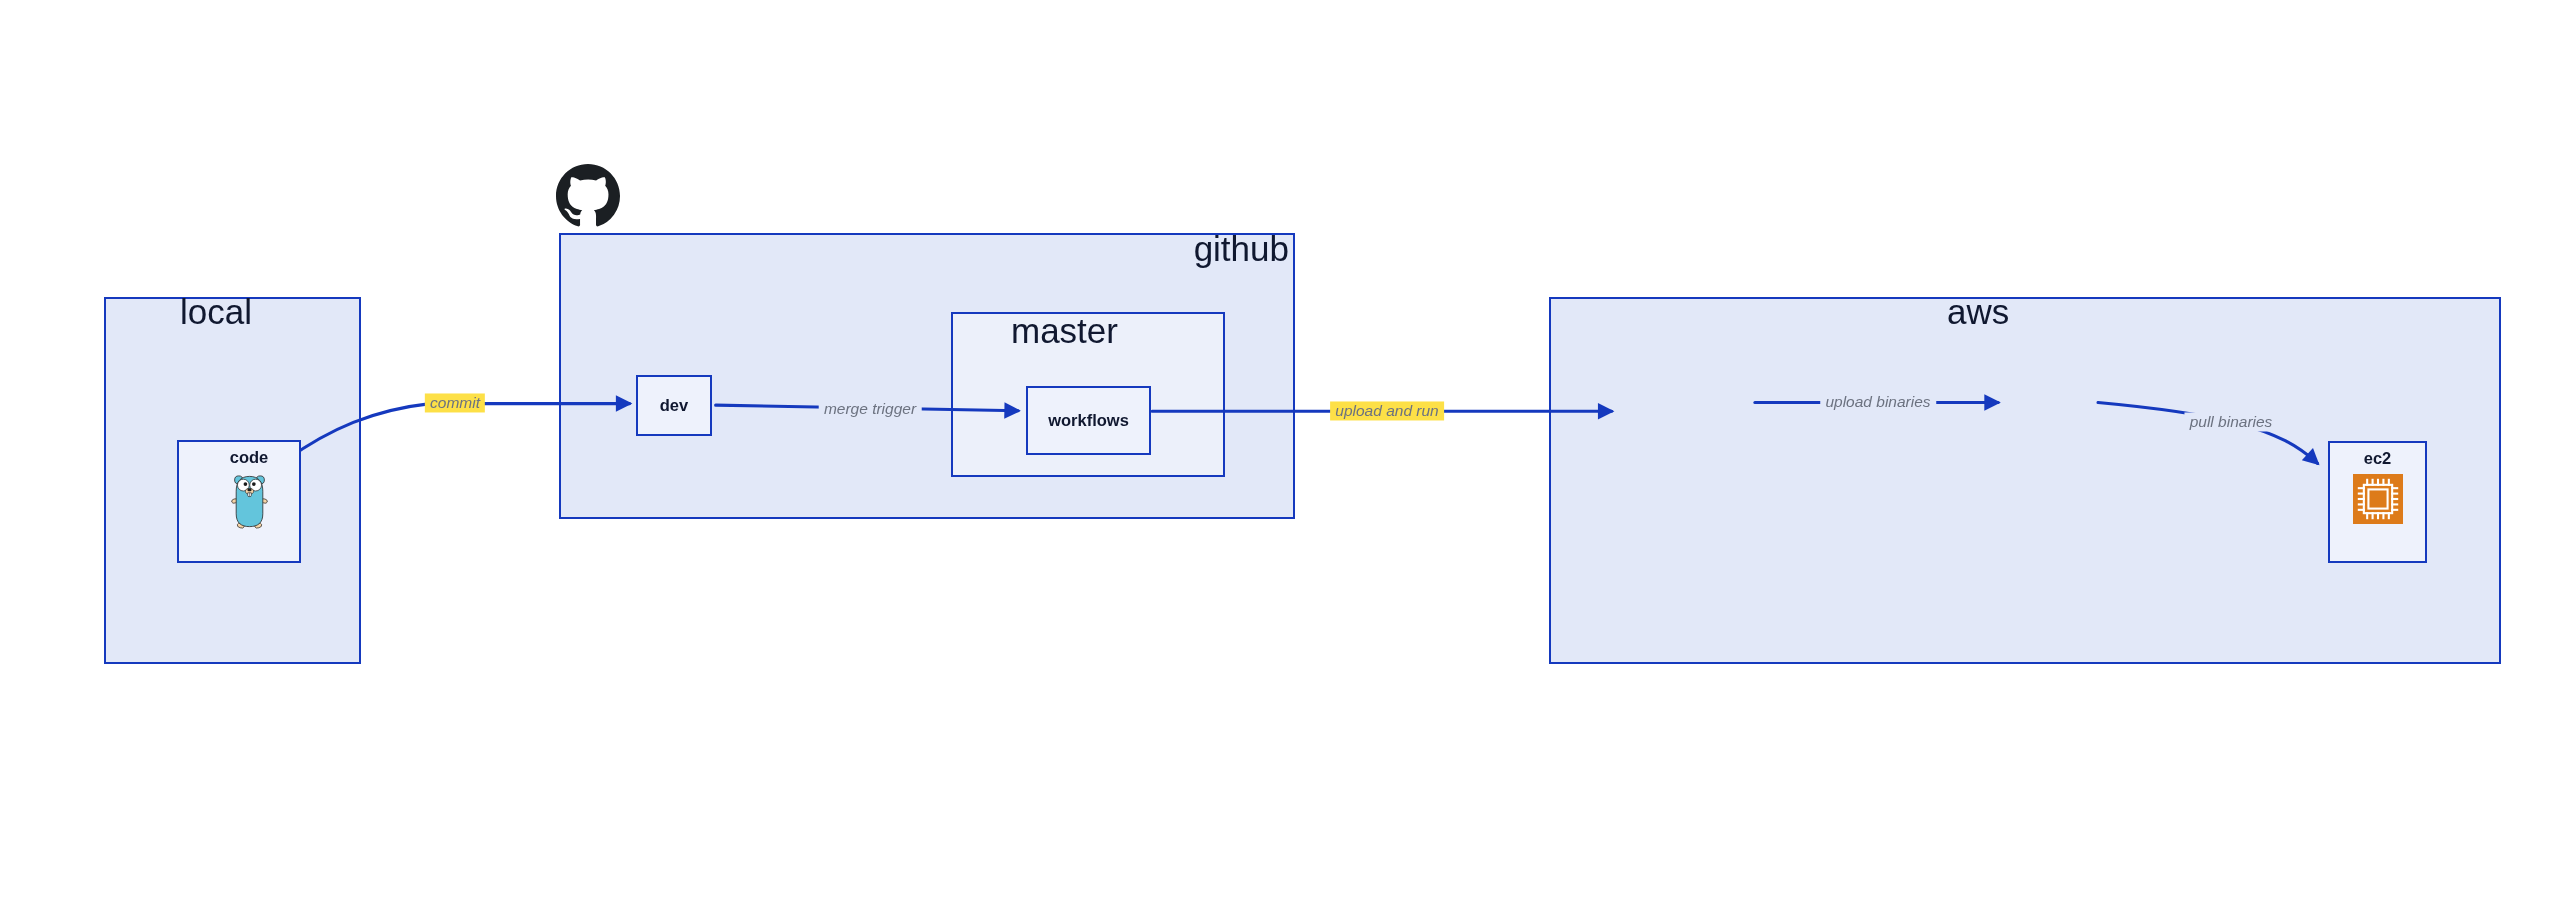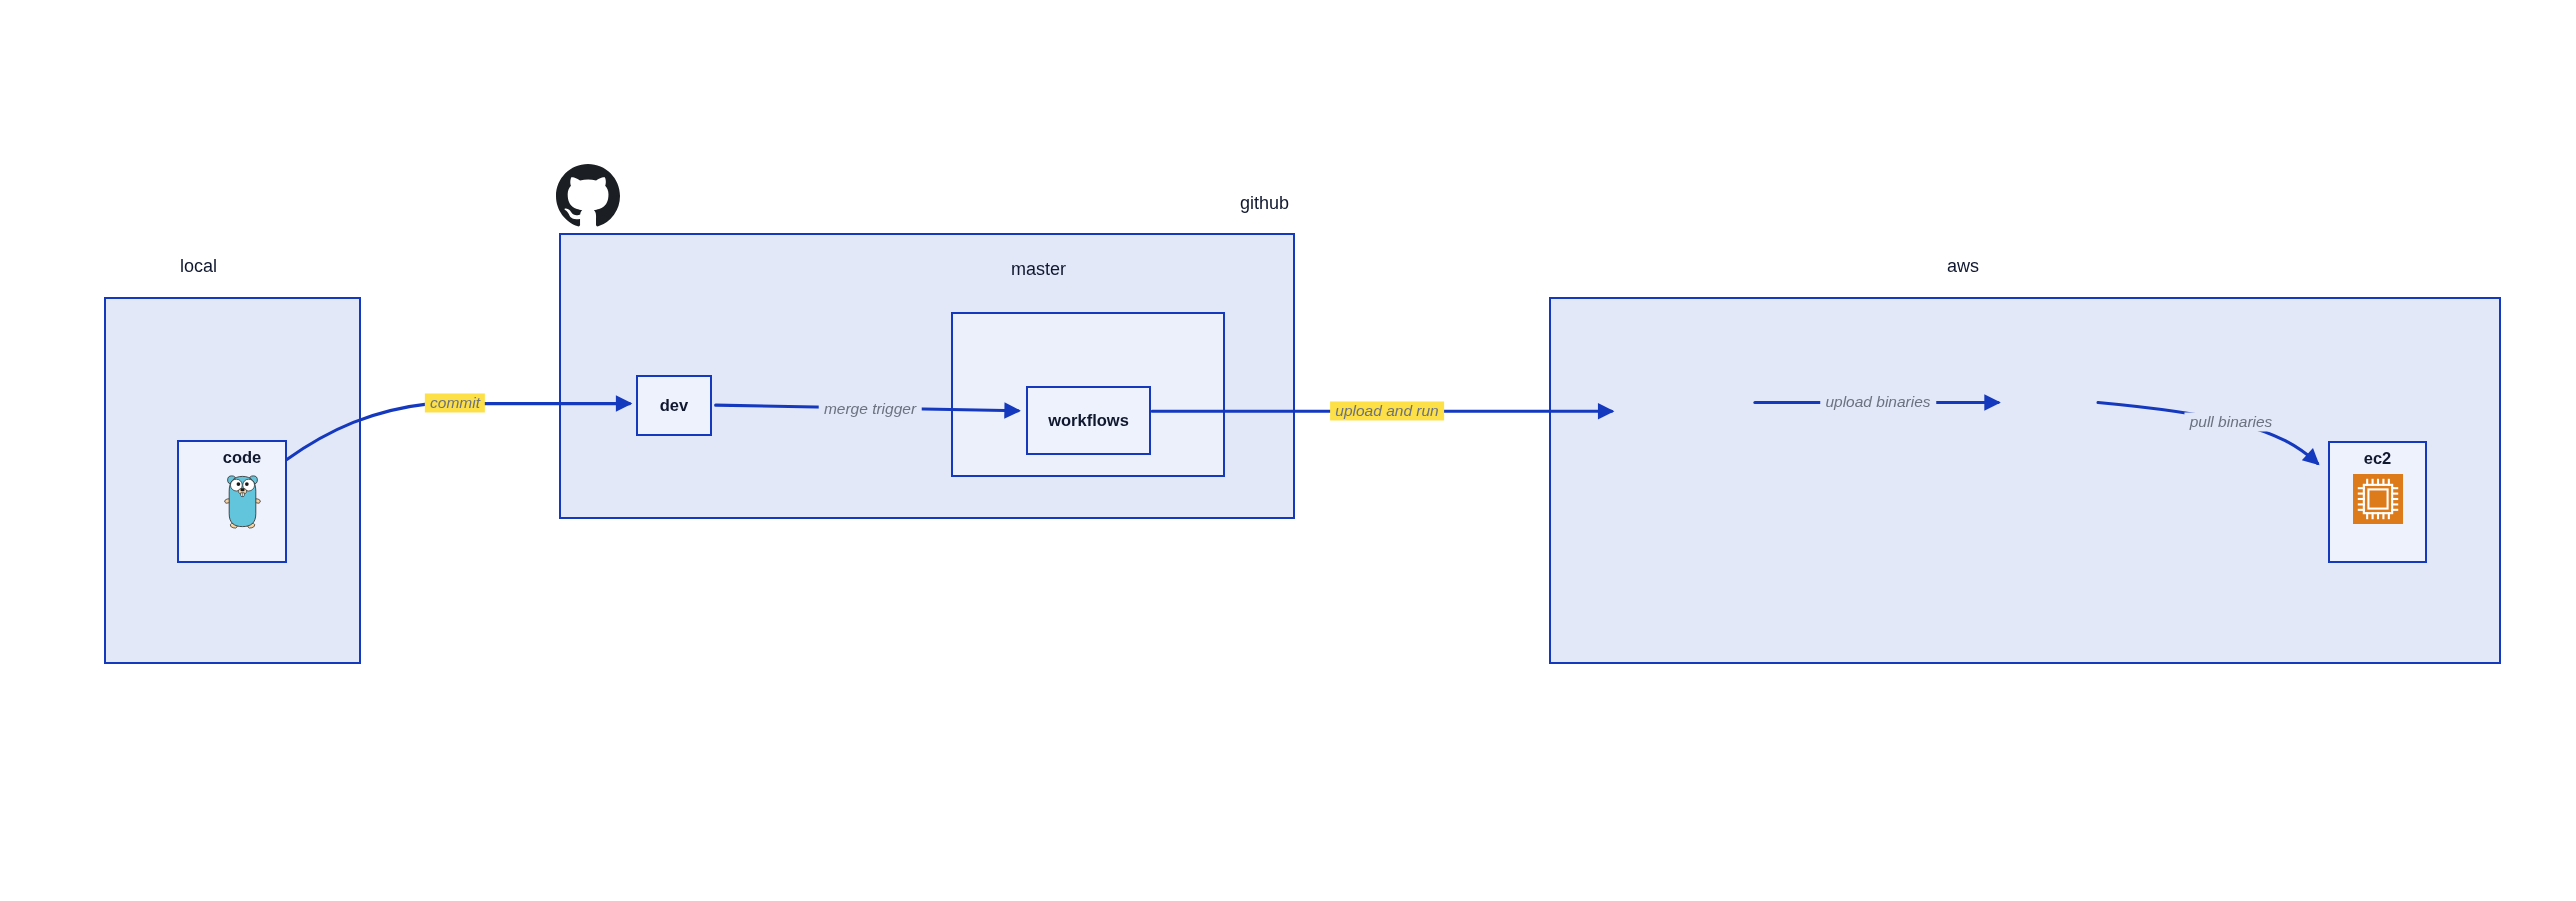--- a/index.html
+++ b/index.html
@@ -15,24 +15,25 @@
   
   .group{
     position:absolute;
     background:var(--group-fill);
     border:2.6px solid var(--border-blue);
     box-sizing:border-box;
   }
   .group.subgroup{background:var(--subgroup-fill);}
   .group-label{
     position:absolute;
-    font-size:18px;
+    font-size:35px;
     color:var(--label-navy);
     line-height:1.1;
     white-space:nowrap;
+    margin-top:36px;
   }
   .center{text-align:left;}
   .right{text-align:right;}
 
   
   .node{
     position:absolute;
     background:var(--node-fill);
     border:2.6px solid var(--border-blue);
     box-sizing:border-box;
@@ -93,21 +94,21 @@
 
 <div class="canvas">
 
   <div class="group" style="left:104px;top:297px;width:257px;height:367px;"></div>
   <div class="group-label center" style="left:180px;top:257px;width:103px;">local</div>
 
   <div class="group" style="left:559px;top:233px;width:736px;height:286px;"></div>
   <div class="group-label right" style="left:1109px;top:194px;width:180px;">github</div>
 
   <div class="group subgroup" style="left:951px;top:312px;width:274px;height:165px;"></div>
-  <div class="group-label center" style="left:1011px;top:260px;width:155px;">master</div>
+  <div class="group-label center" style="left:1011px;top:276px;width:155px;">master</div>
 
   <div class="group" style="left:1549px;top:297px;width:952px;height:367px;"></div>
   <div class="group-label center" style="left:1947px;top:257px;width:155px;">aws</div>
 
   <svg class="gh-logo" width="64" height="64" viewBox="0 0 16 16">
     <path class="octo" fill-rule="evenodd" d="M8 0C3.58 0 0 3.58 0 8c0 3.54 2.29 6.53 5.47 7.59.4.07.55-.17.55-.38 0-.19-.01-.82-.01-1.49-2.01.37-2.53-.49-2.69-.94-.09-.23-.48-.94-.82-1.13-.28-.15-.68-.52-.01-.53.63-.01 1.08.58 1.23.82.72 1.21 1.87.87 2.33.66.07-.52.28-.87.51-1.07-1.78-.2-3.64-.89-3.64-3.95 0-.87.31-1.59.82-2.15-.08-.2-.36-1.02.08-2.12 0 0 .67-.21 2.2.82.64-.18 1.32-.27 2-.27s1.36.09 2 .27c1.53-1.04 2.2-.82 2.2-.82.44 1.1.16 1.92.08 2.12.51.56.82 1.27.82 2.15 0 3.07-1.87 3.75-3.65 3.95.29.25.54.73.54 1.48 0 1.07-.01 1.93-.01 2.2 0 .21.15.46.55.38A8.01 8.01 0 0 0 16 8c0-4.42-3.58-8-8-8z"></path>
   </svg>
 
   <svg class="edge-layer" viewBox="0 0 5054 1750" width="2604" height="902">
     <defs>
@@ -121,21 +122,21 @@
     <path class="edge" d="M 3406 781 L 3878 781" marker-end="url(#arrow)"></path>
     <path class="edge" d="M 4072 781 C 4180 791, 4262 801, 4338 820 C 4420 841, 4462 866, 4498 899" marker-end="url(#arrow)"></path>
   </svg>
 
   <span class="edge-label bg-white" style="left:455px;top:403px;">commit</span>
   <span class="edge-label bg-group" style="left:870px;top:409px;">merge trigger</span>
   <span class="edge-label bg-white" style="left:1387px;top:411px;">upload and run</span>
   <span class="edge-label bg-group" style="left:1878px;top:402px;">upload binaries</span>
   <span class="edge-label bg-group" style="left:2231px;top:422px;">pull binaries</span>
 
-  <div class="node top-label" style="left:177px;top:440px;width:110px;height:123px;padding-left:20px;">
+  <div class="node top-label" style="left:177px;top:440px;width:124px;height:123px;padding-left:20px;">
     <div class="node-label">code</div>
     <svg class="icon-frame" width="41" height="57" viewBox="0 0 80 110">
       <circle class="gopher-body" cx="19" cy="13" r="8"></circle>
       <circle class="gopher-body" cx="61" cy="13" r="8"></circle>
       <ellipse class="gopher-tan" cx="11" cy="54" rx="6" ry="4" transform="rotate(-20 11 54)"></ellipse>
       <ellipse class="gopher-tan" cx="69" cy="54" rx="6" ry="4" transform="rotate(20 69 54)"></ellipse>
       <ellipse class="gopher-tan" cx="23" cy="102" rx="7" ry="4.5" transform="rotate(18 23 102)"></ellipse>
       <ellipse class="gopher-tan" cx="57" cy="102" rx="7" ry="4.5" transform="rotate(-18 57 102)"></ellipse>
       <path class="gopher-body" d="M 40 6 C 58 6 66 17 66 35 L 66 79 C 66 97 56 104 40 104 C 24 104 14 97 14 79 L 14 35 C 14 17 22 6 40 6 Z"></path>
       <circle class="gopher-white" cx="28" cy="23" r="11.5"></circle>

